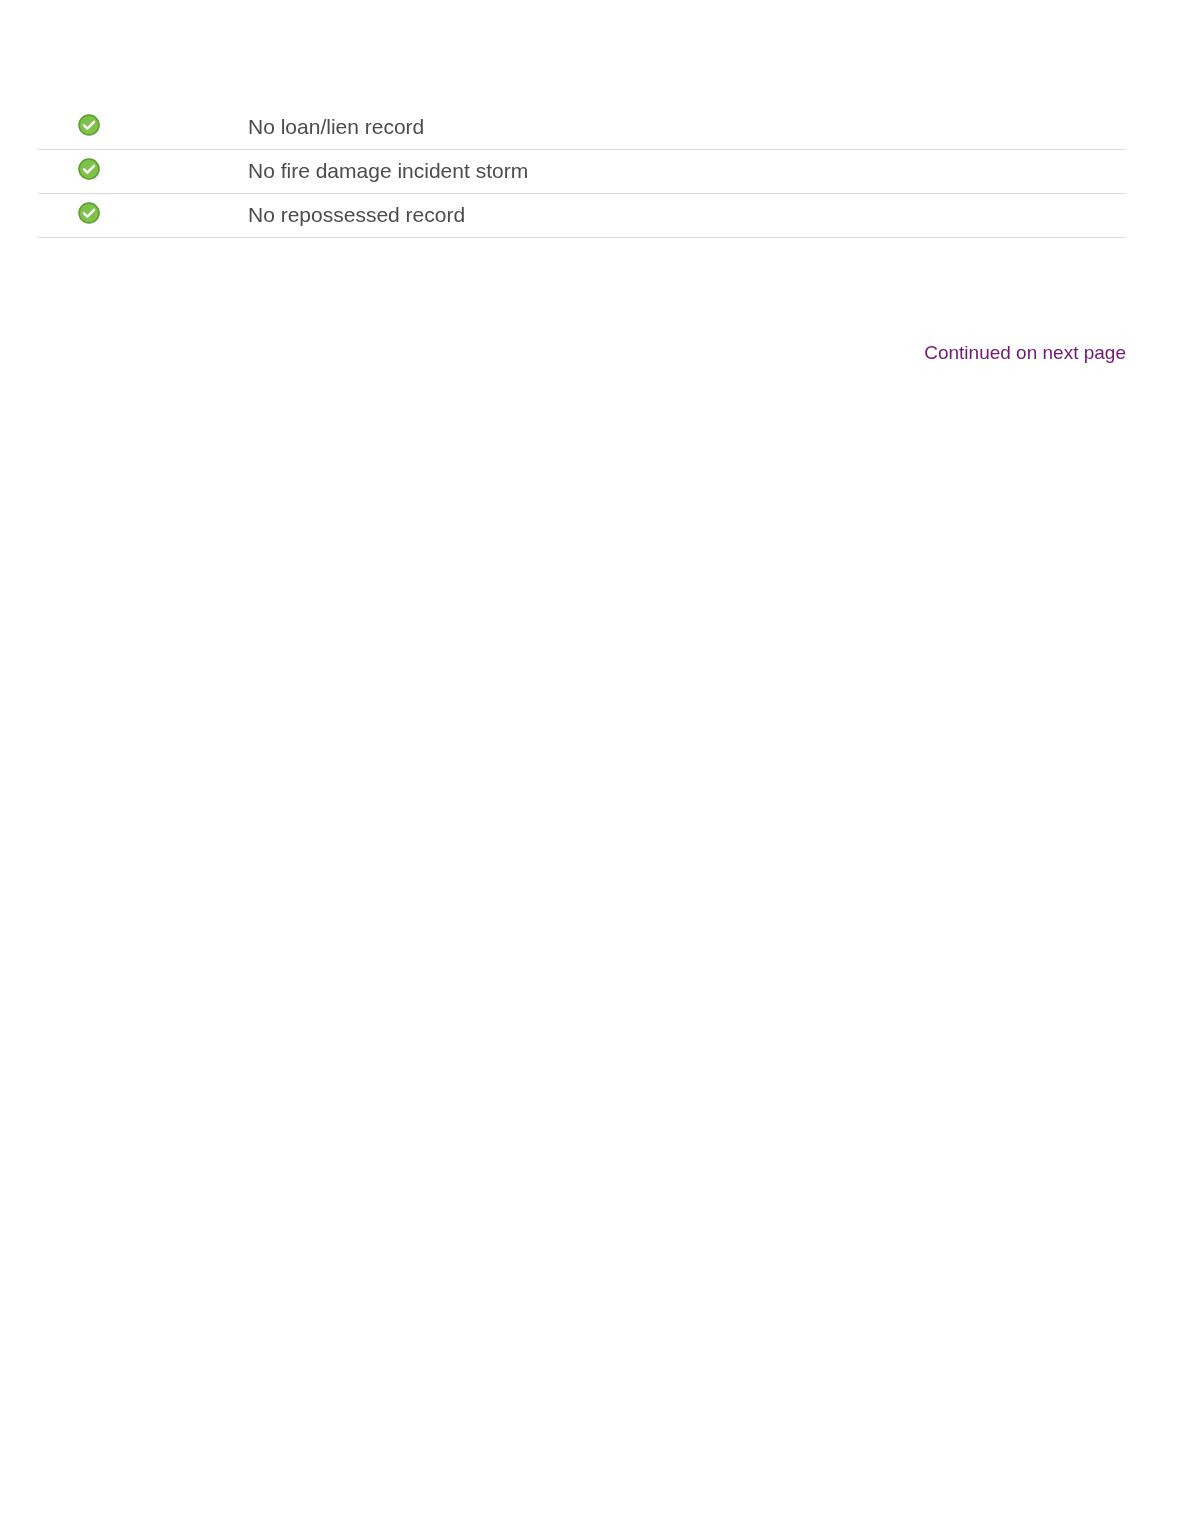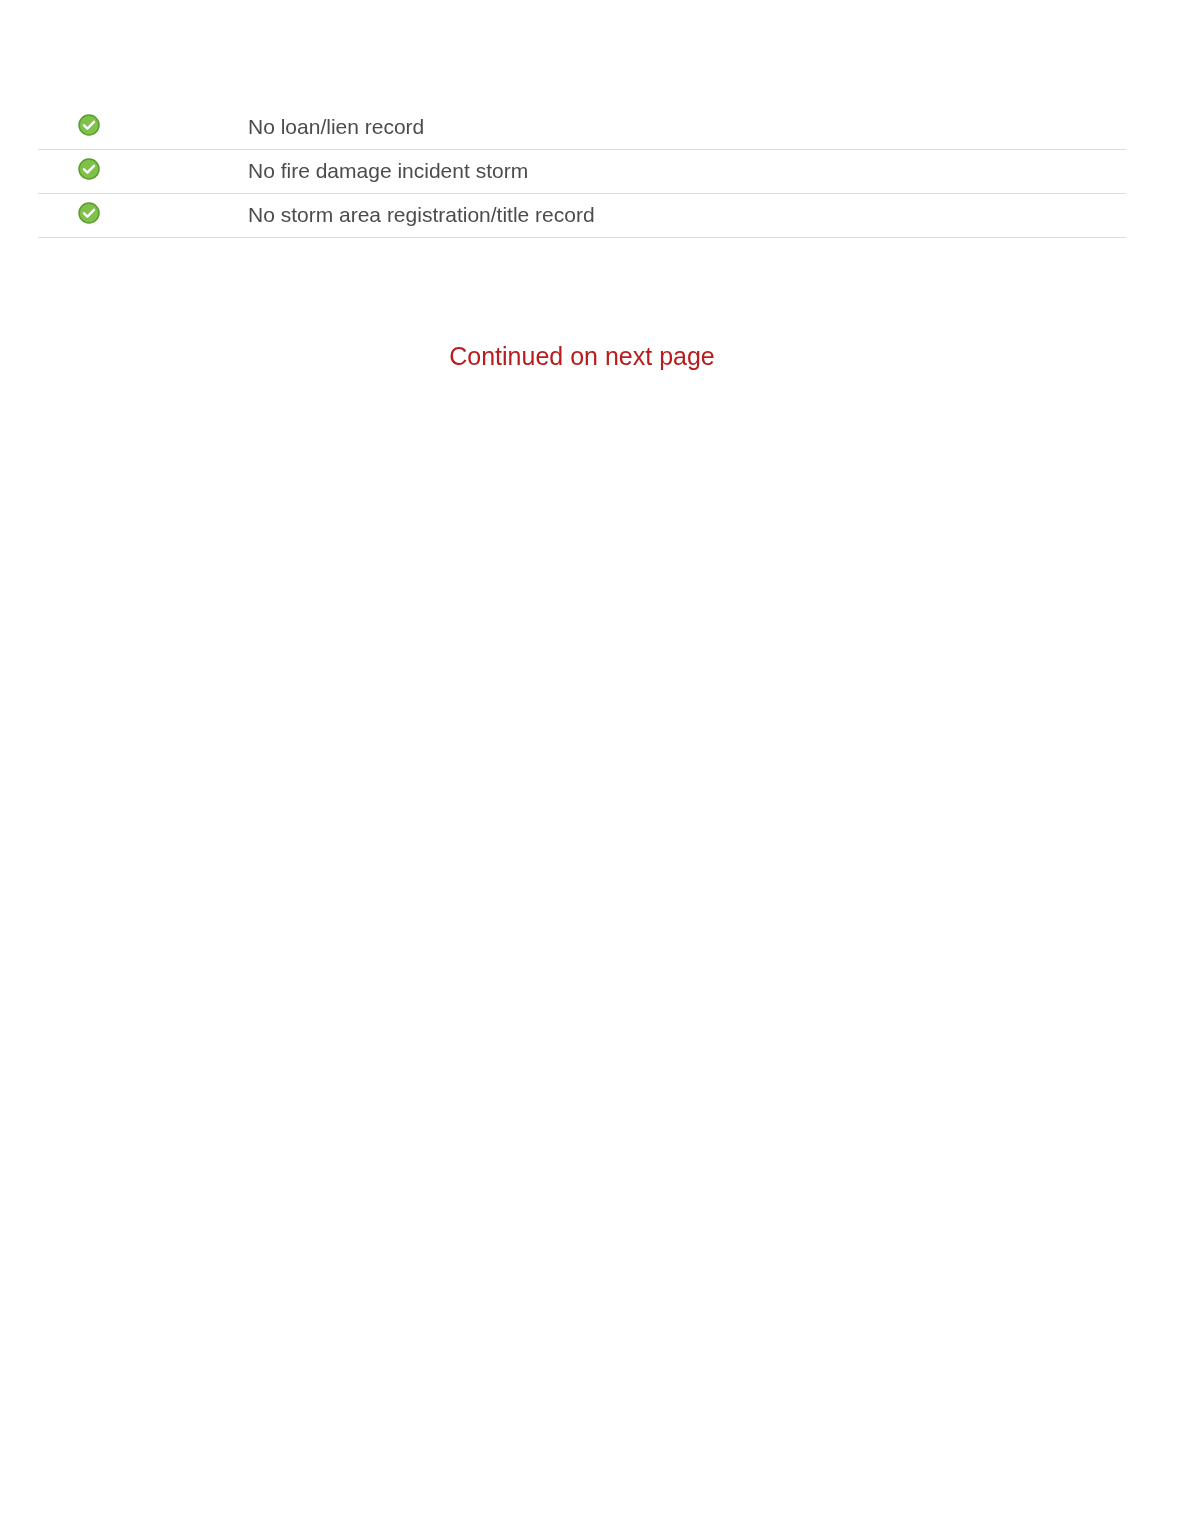--- a/index.html
+++ b/index.html
@@ -56,23 +56,23 @@
     line-height: 0;
   }
   .check-icon {
     display: block;
   }
   .continued {
     position: absolute;
     top: 342px;
     left: 38px;
     width: 1088px;
-    text-align: center;
-    font-size: 25px;
-    color: #b91c1c;
+    text-align: right;
+    font-size: 19px;
+    color: #701a75;
   }
 </style>
 </head>
 <body>
 
 <div class="page">
 
   <table class="records-table">
     <tbody>
 
@@ -93,32 +93,32 @@
           <span class="icon-wrap">
             <svg class="check-icon" width="22" height="22" viewBox="0 0 22 22" xmlns="http://www.w3.org/2000/svg">
               <circle cx="11" cy="11" r="10" fill="#7ec24a" stroke="#5b9c2e" stroke-width="1.5"></circle>
               <path d="M6 11.3 L9.4 14.6 L16 7.8" fill="none" stroke="#ffffff" stroke-width="2.4" stroke-linecap="round" stroke-linejoin="round"></path>
             </svg>
           </span>
         </td>
         <td class="cell-label">No fire damage incident storm</td>
       </tr>
 
-
-
       <tr class="record-row">
         <td class="cell-icon">
           <span class="icon-wrap">
             <svg class="check-icon" width="22" height="22" viewBox="0 0 22 22" xmlns="http://www.w3.org/2000/svg">
               <circle cx="11" cy="11" r="10" fill="#7ec24a" stroke="#5b9c2e" stroke-width="1.5"></circle>
               <path d="M6 11.3 L9.4 14.6 L16 7.8" fill="none" stroke="#ffffff" stroke-width="2.4" stroke-linecap="round" stroke-linejoin="round"></path>
             </svg>
           </span>
         </td>
-        <td class="cell-label">No storm area registration/title record</td>
+        <td class="cell-label">No repossessed record</td>
       </tr>
+
+
 
     </tbody>
   </table>
 
   <div class="continued">Continued on next page</div>
 
 </div>
 
 </body></html>

